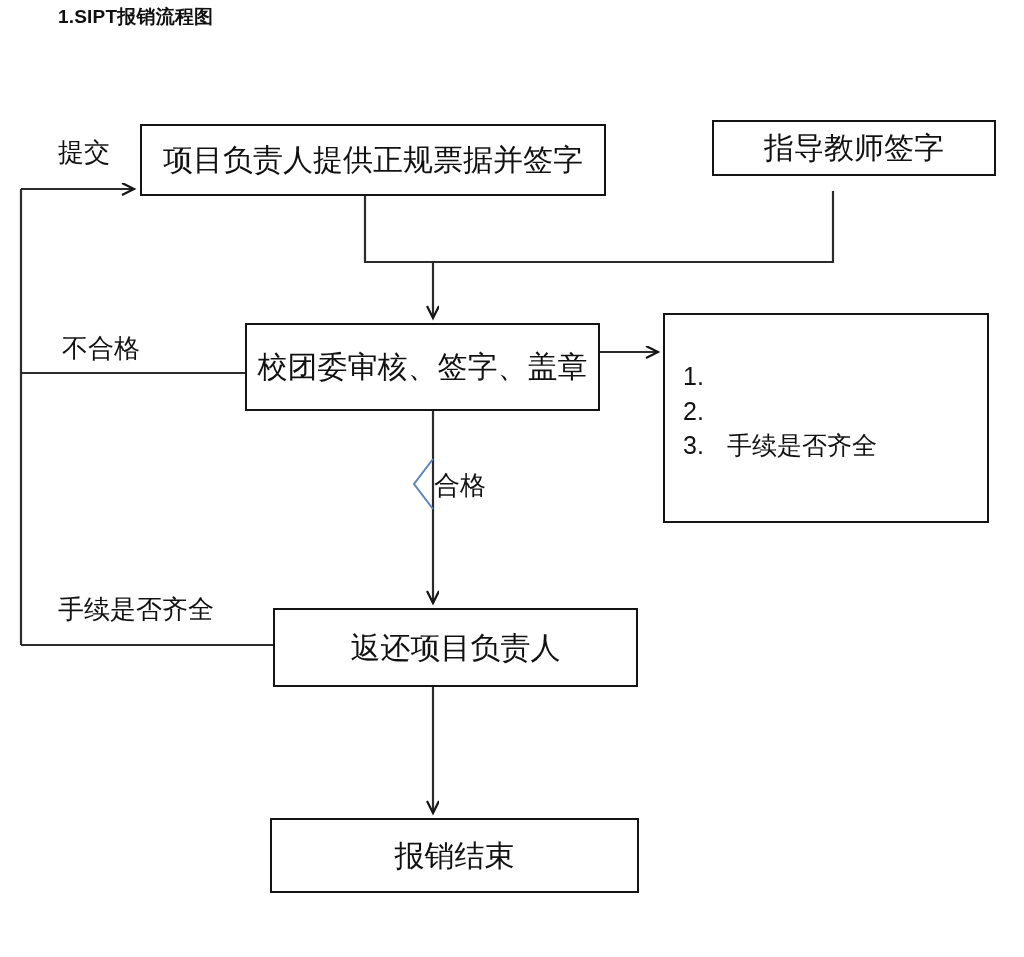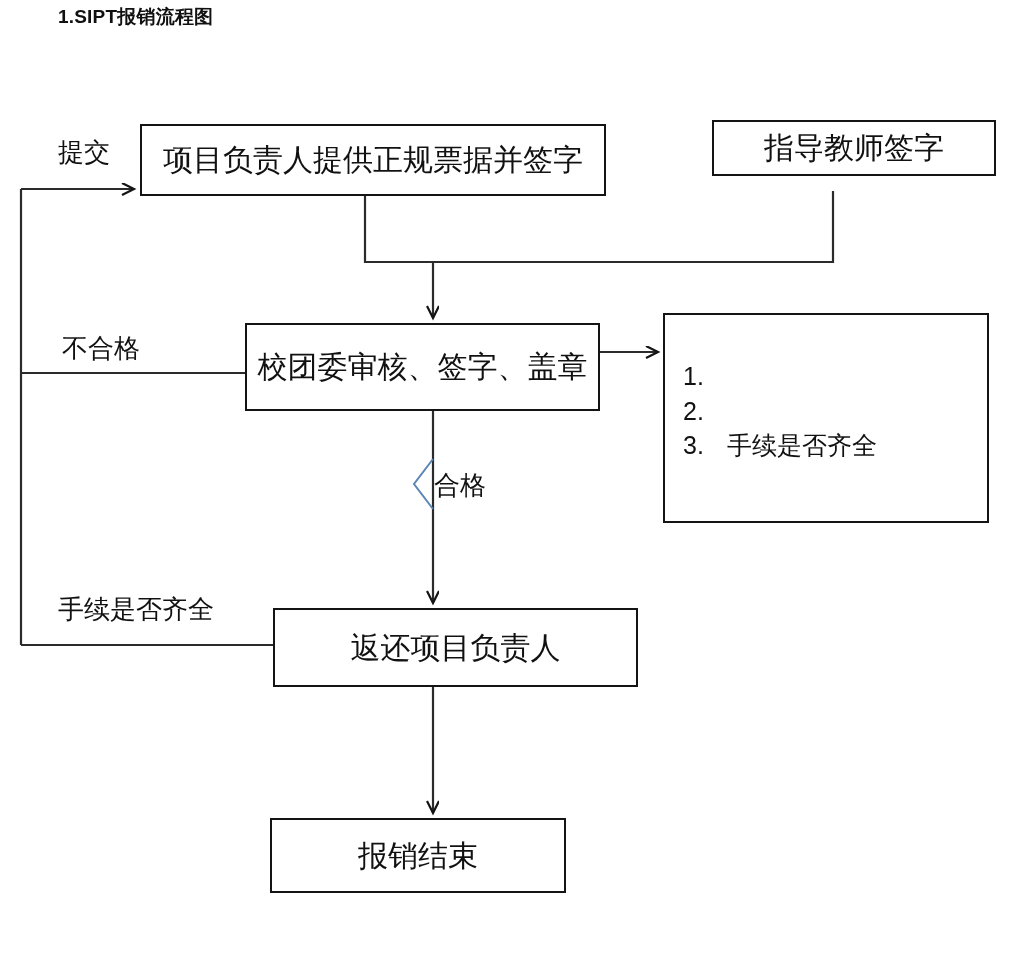--- a/index.html
+++ b/index.html
@@ -140,15 +140,15 @@
   <div class="criteria-item">
     <span class="criteria-num">3.</span>
     <span>手续是否齐全</span>
   </div>
 </div>
 
 <div class="node-box" style="left:273px; top:608px; width:365px; height:79px;">
   <span class="node-label">返还项目负责人</span>
 </div>
 
-<div class="node-box" style="left:270px; top:818px; width:296px; height:75px;">
+<div class="node-box" style="left:270px; top:818px; width:369px; height:75px;">
   <span class="node-label">报销结束</span>
 </div>
 
 </body></html>

